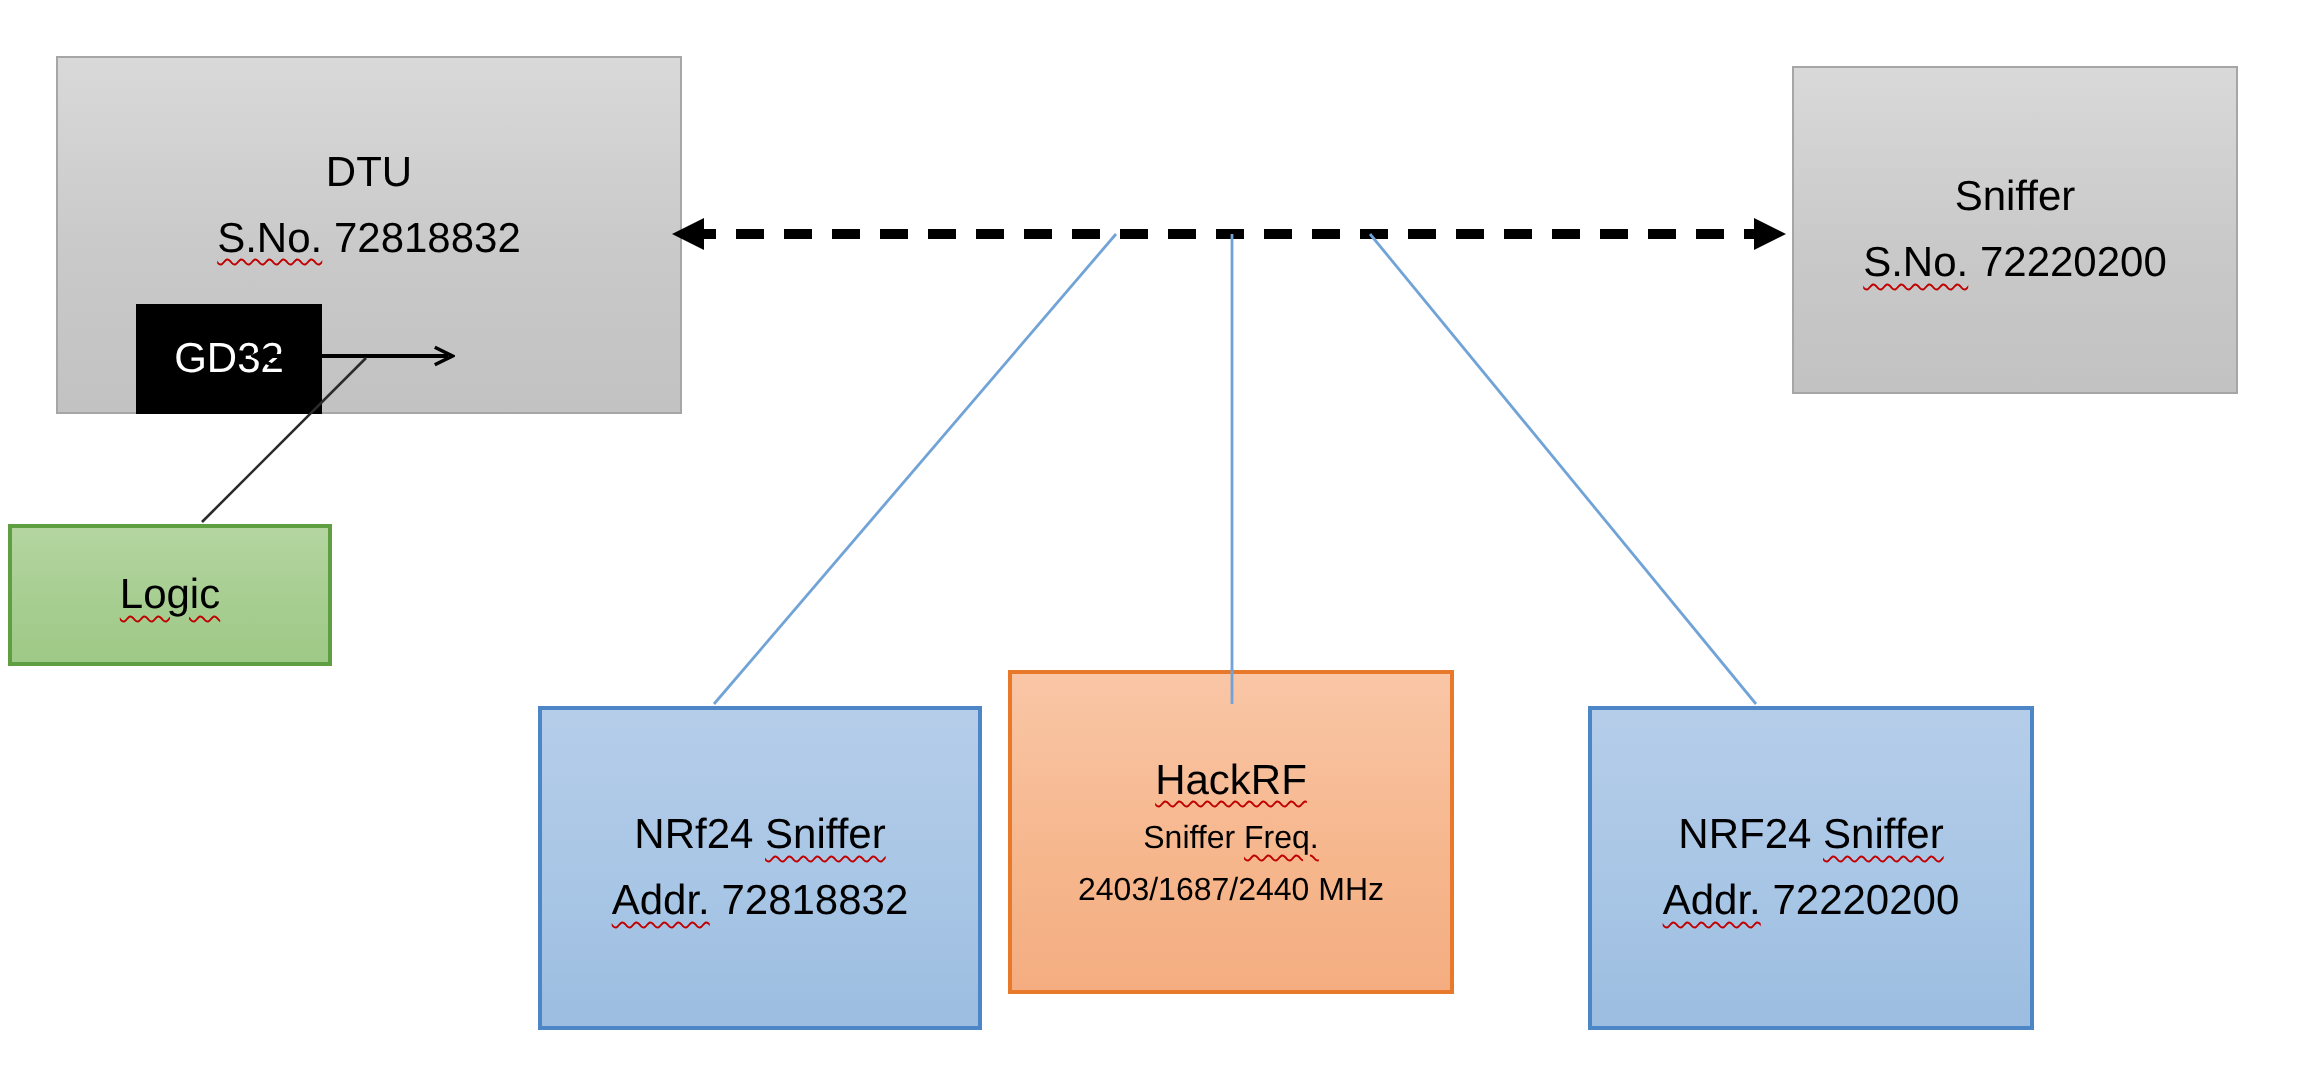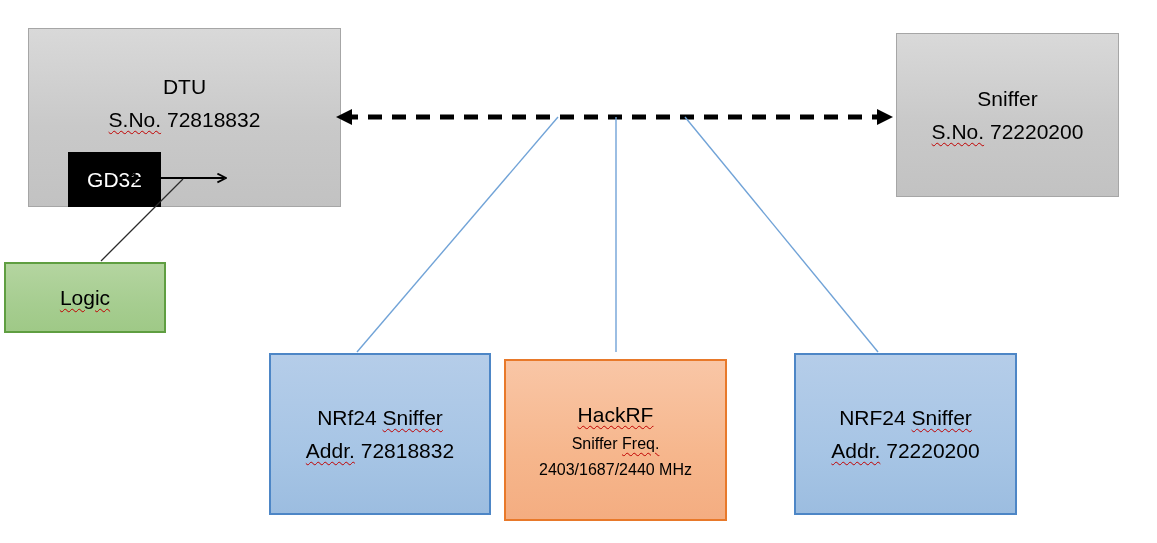--- a/index.html
+++ b/index.html
@@ -53,21 +53,21 @@
 
   .blue-box {
     background: linear-gradient(180deg, #b5cde9 0%, #a7c5e5 60%, #9cbde0 100%);
     border: 2px solid #4d86c6;
     margin-left: 28px;
   }
   .sniffer-left-box  { left: 241px; top: 353px; width: 222px; height: 162px; }
   .sniffer-right-box { left: 766px; top: 353px; width: 223px; height: 162px; }
 
   .orange-box {
-    left: 504px; top: 359px; width: 223px; height: 162px;
+    left: 504px; top: 335px; width: 223px; height: 162px;
     background: linear-gradient(180deg, #f9c6a6 0%, #f6b68c 60%, #f4ad81 100%);
     border: 2px solid #e8792a;
   }
 
   .sq {
     text-decoration-line: underline;
     text-decoration-style: wavy;
     text-decoration-color: #c00000;
     text-decoration-thickness: 1px;
     text-underline-offset: 3px;

